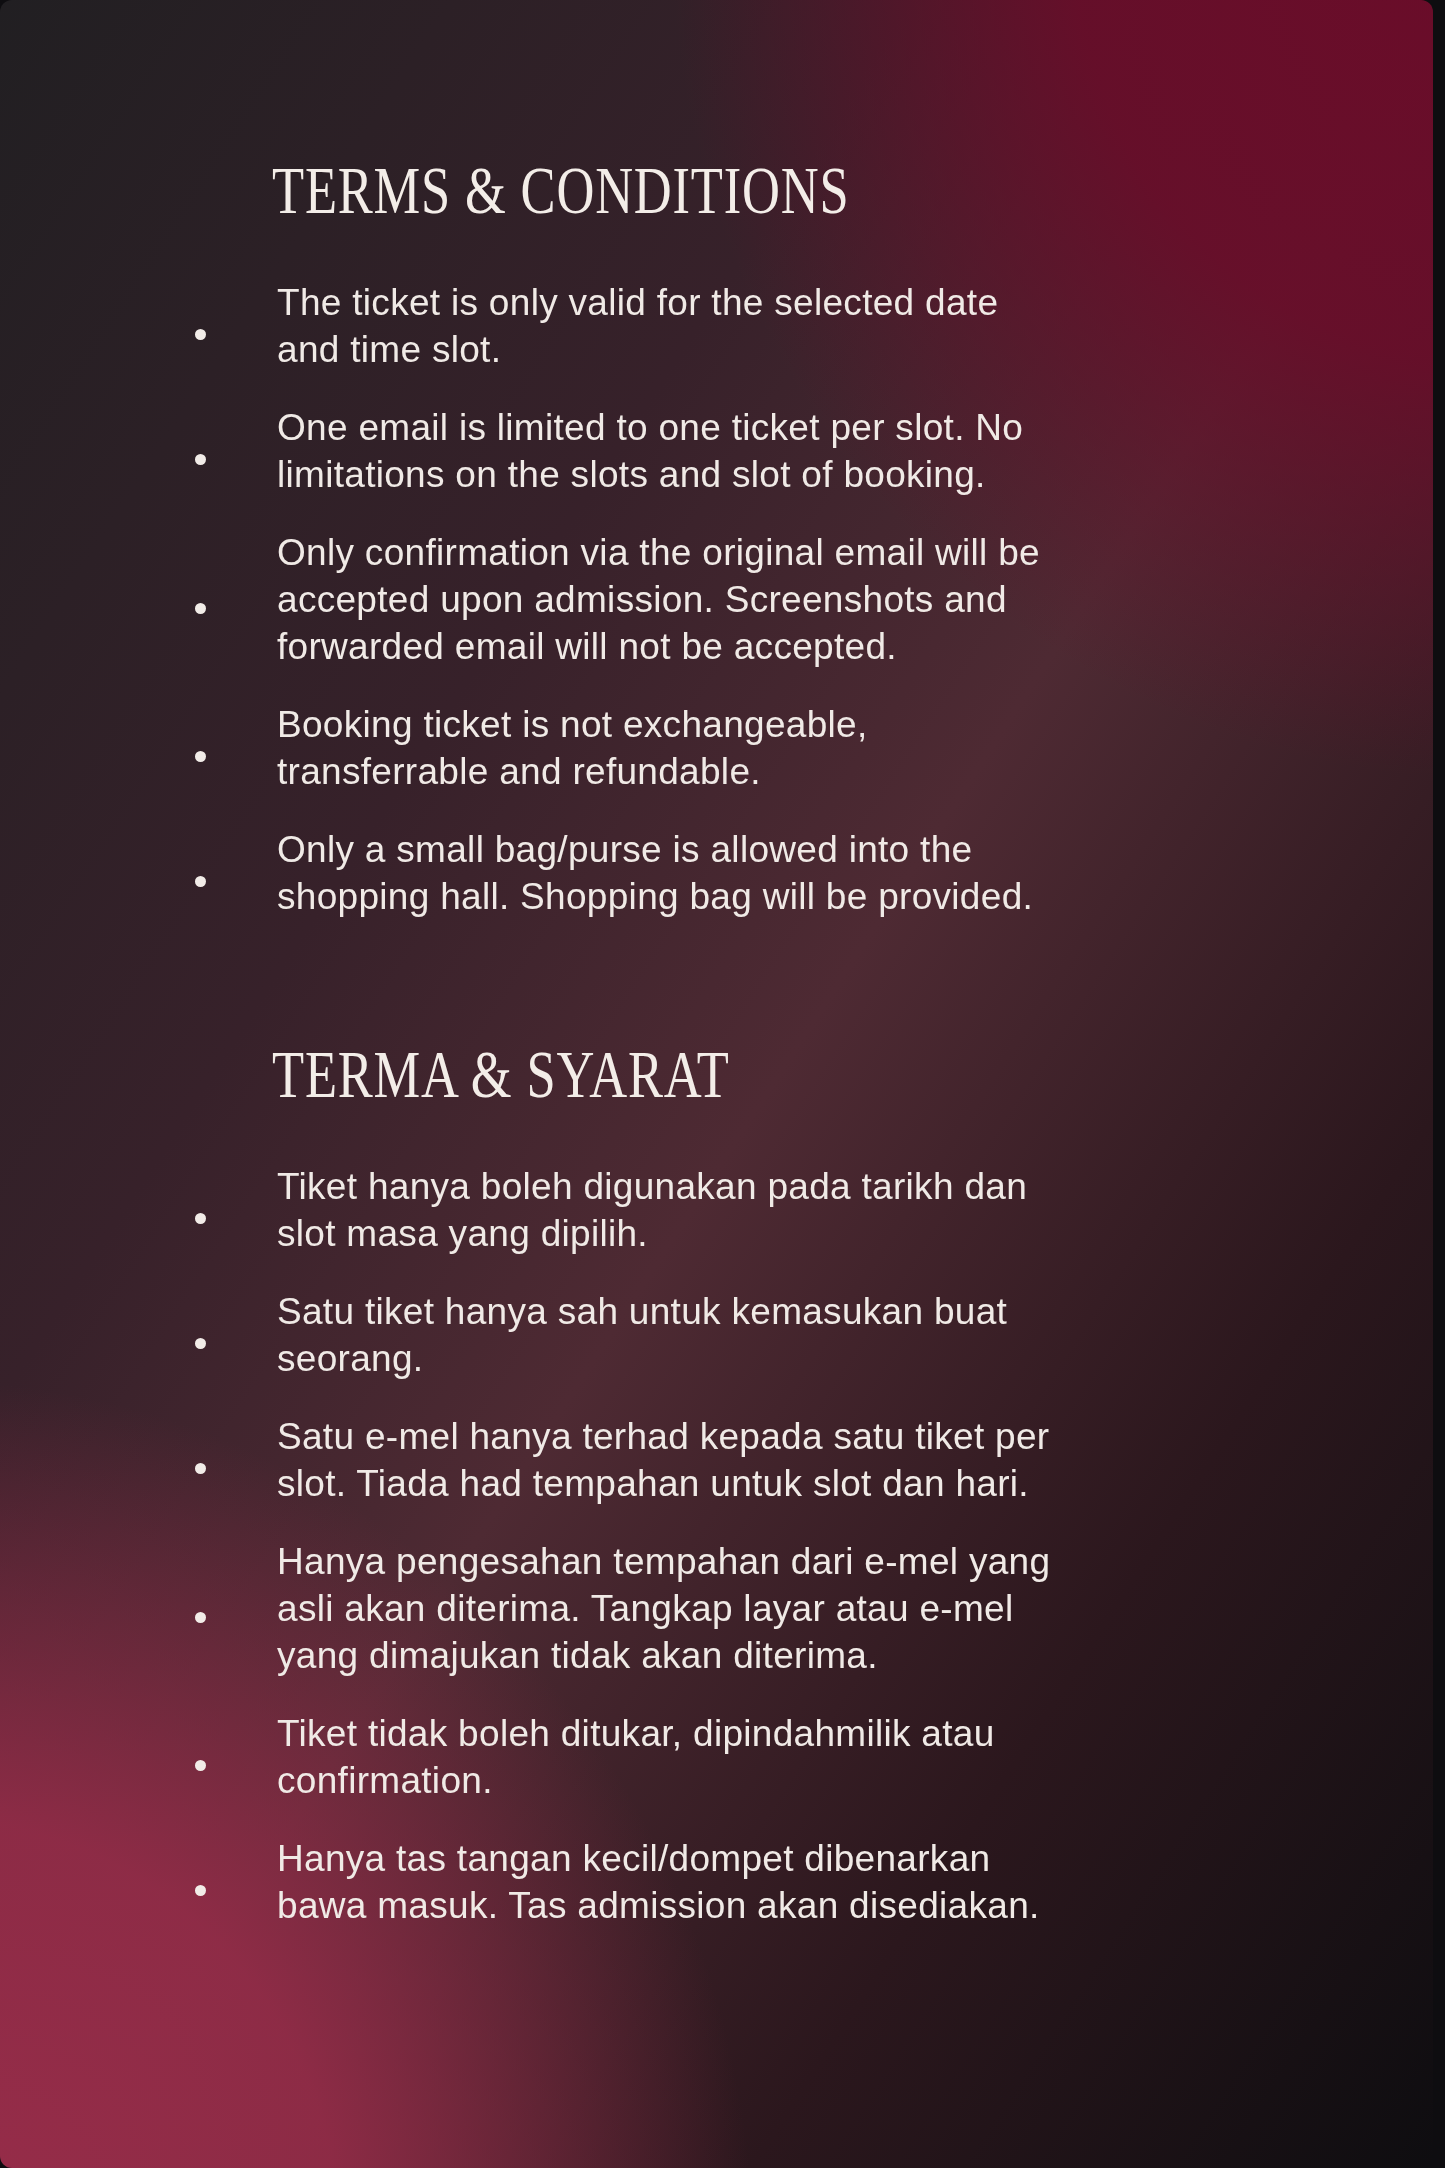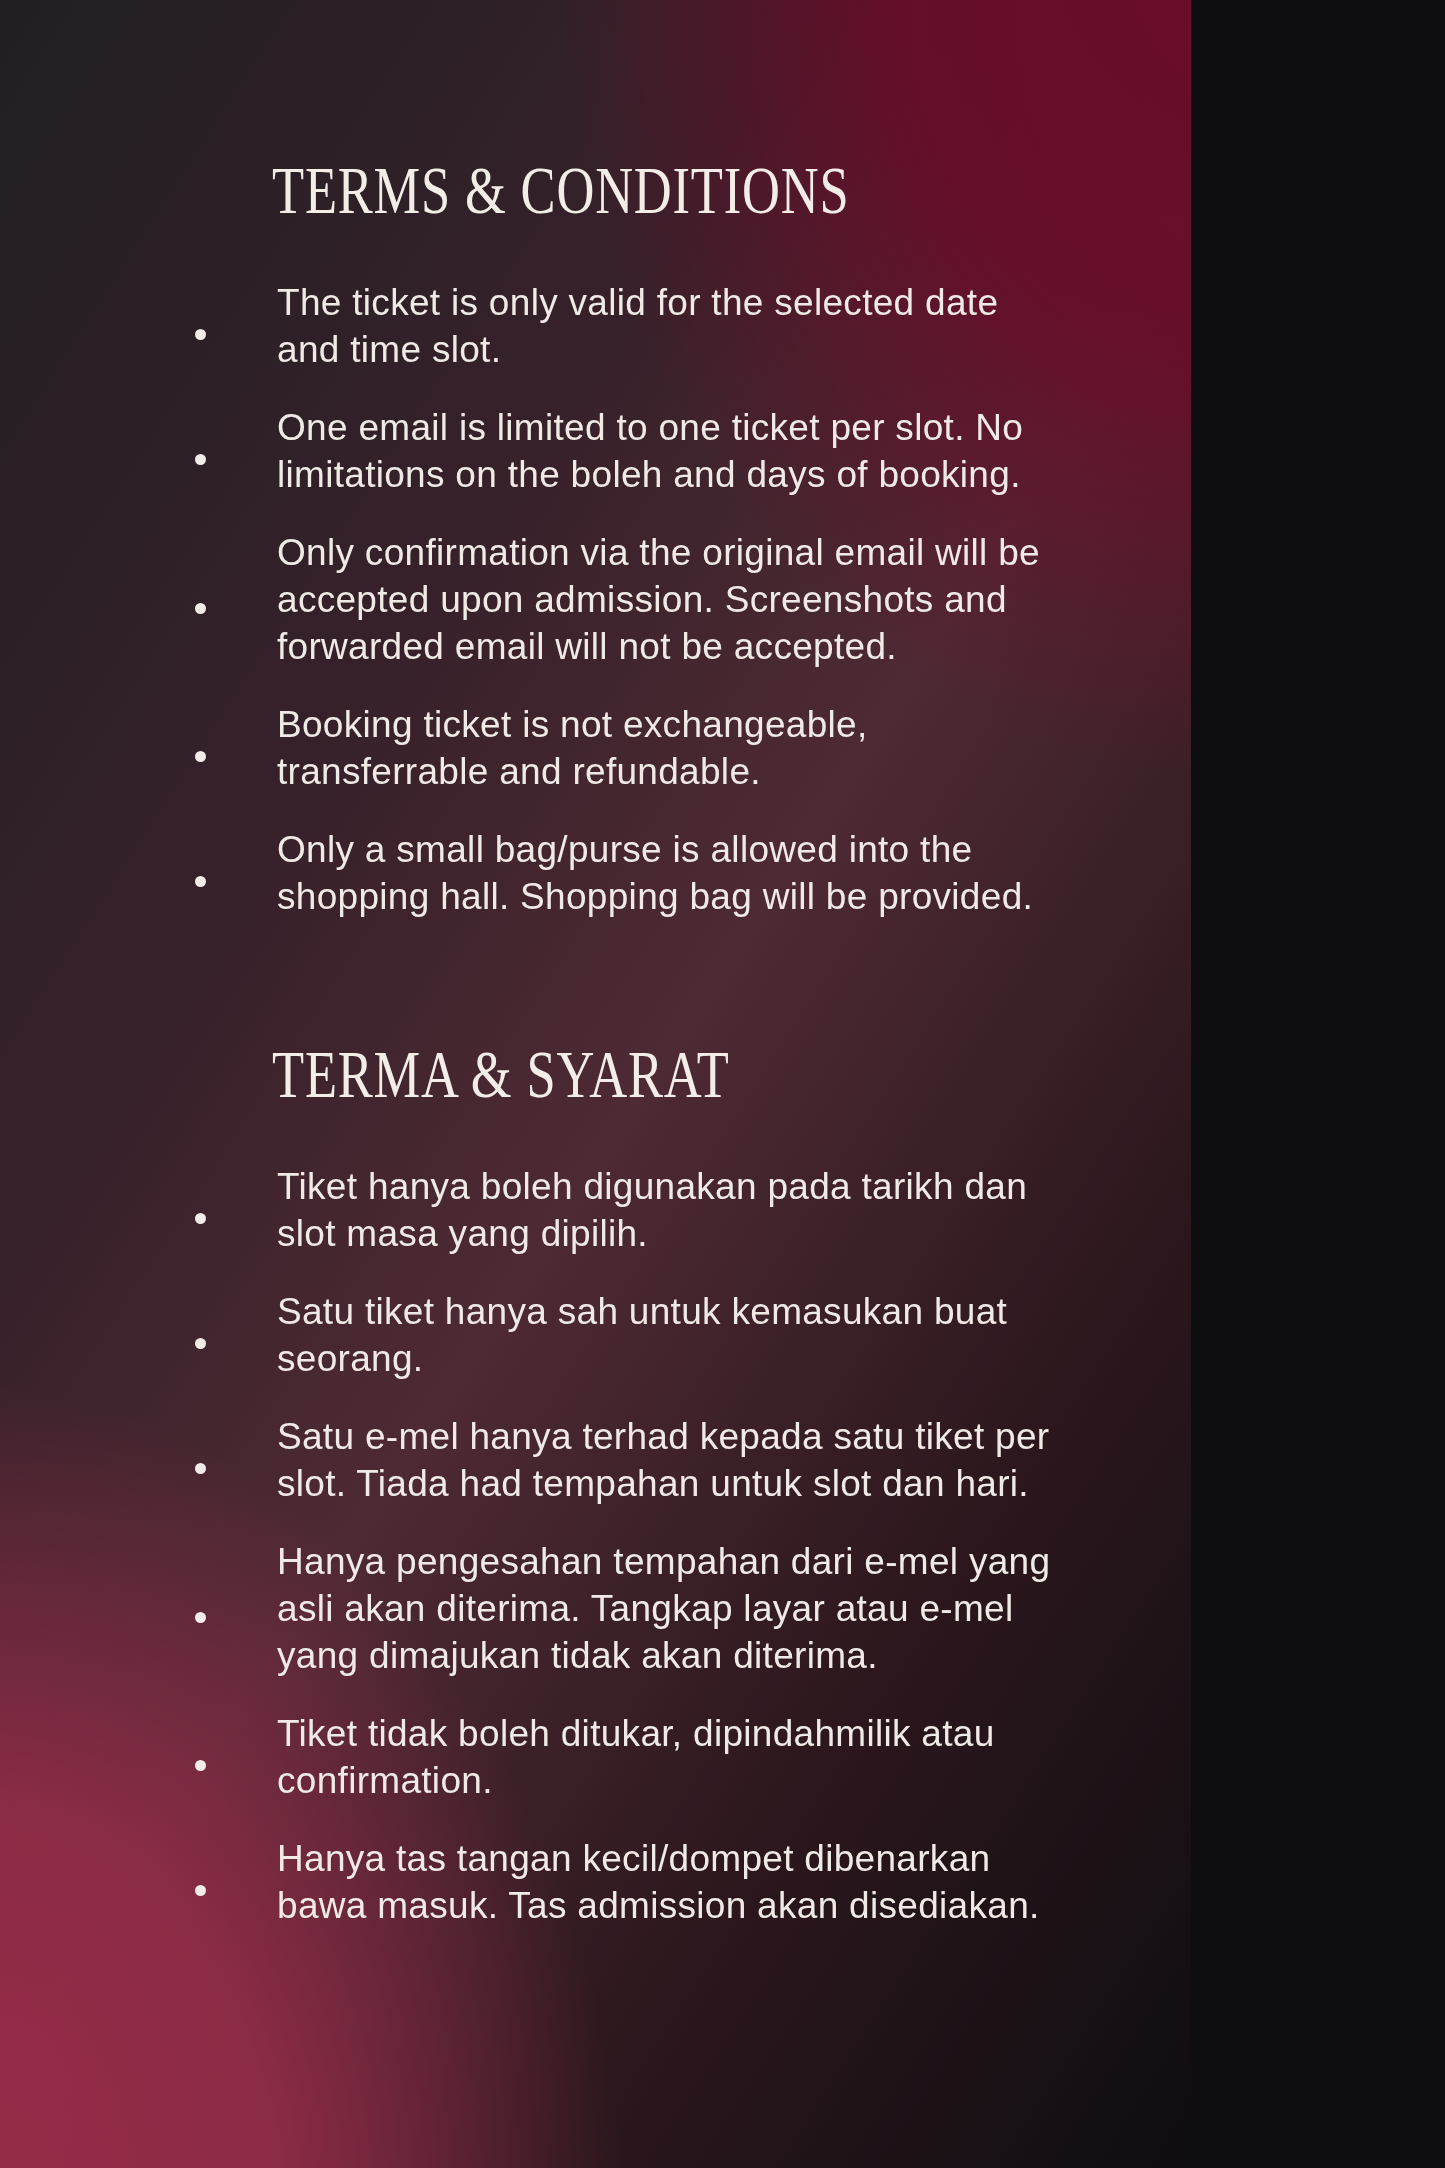--- a/index.html
+++ b/index.html
@@ -3,33 +3,34 @@
 <meta charset="utf-8">
 <style>
   html, body {
     margin: 0;
     padding: 0;
     background: #0e0d10;
   }
 
   .page {
     position: relative;
-    width: 1191px;
+    width: 1433px;
     height: 2168px;
     overflow: hidden;
     background-color: #17141a;
     background-image:
       radial-gradient(ellipse 78% 54% at 103% -3%,
         #6a0c29 0%, rgba(106, 12, 41, 0.88) 36%, rgba(106, 12, 41, 0) 72%),
       radial-gradient(ellipse 80% 56% at -5% 104%,
         #972c49 0%, rgba(151, 44, 73, 0.88) 36%, rgba(151, 44, 73, 0) 72%),
       linear-gradient(123deg,
         #211f22 0%, #37212a 32%, #4e2a33 52%, #2b171d 76%, #0e0d10 100%);
     font-family: "Liberation Sans", sans-serif;
     color: #f2ece8;
+    border-radius: 12px;
   }
 
   .content {
     position: absolute;
     top: 163px;
     left: 195px;
     width: 1120px;
   }
 
   .section-title {
@@ -95,21 +96,21 @@
         <span class="bullet-dot"></span>
         <div class="item-text">
           <div class="line">The ticket is only valid for the selected date</div>
           <div class="line">and time slot.</div>
         </div>
       </li>
       <li>
         <span class="bullet-dot"></span>
         <div class="item-text">
           <div class="line">One email is limited to one ticket per slot. No</div>
-          <div class="line">limitations on the boleh and days of booking.</div>
+          <div class="line">limitations on the slots and slot of booking.</div>
         </div>
       </li>
       <li>
         <span class="bullet-dot"></span>
         <div class="item-text">
           <div class="line">Only confirmation via the original email will be</div>
           <div class="line">accepted upon admission. Screenshots and</div>
           <div class="line">forwarded email will not be accepted.</div>
         </div>
       </li>

